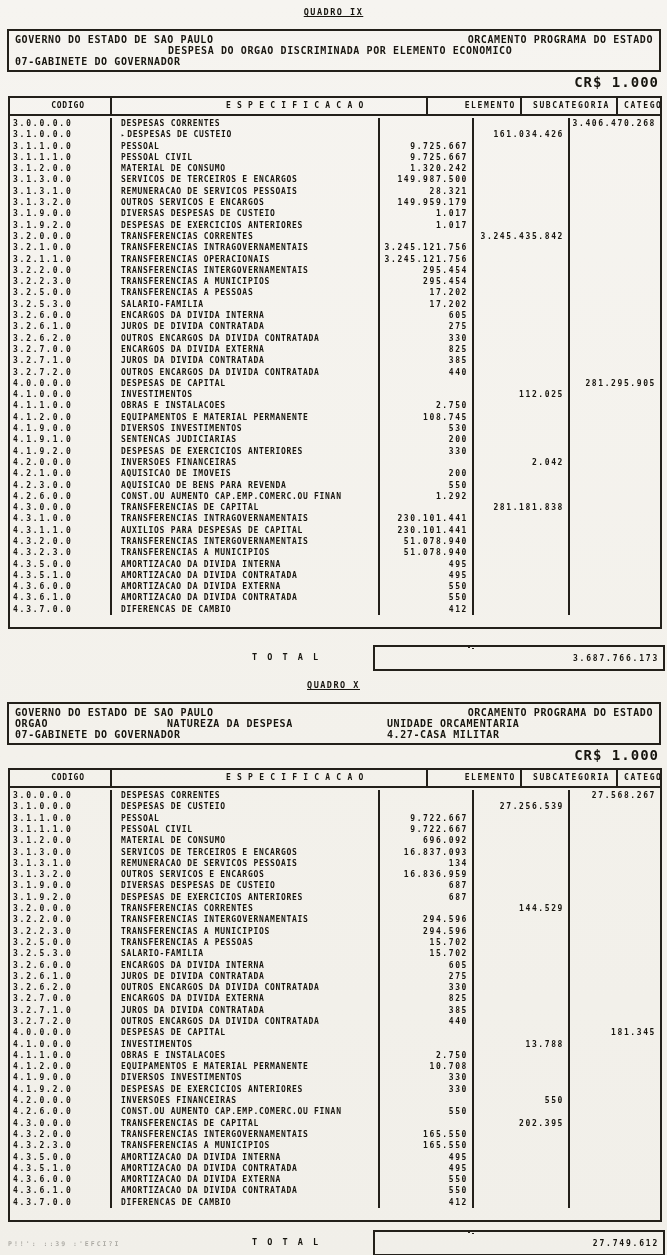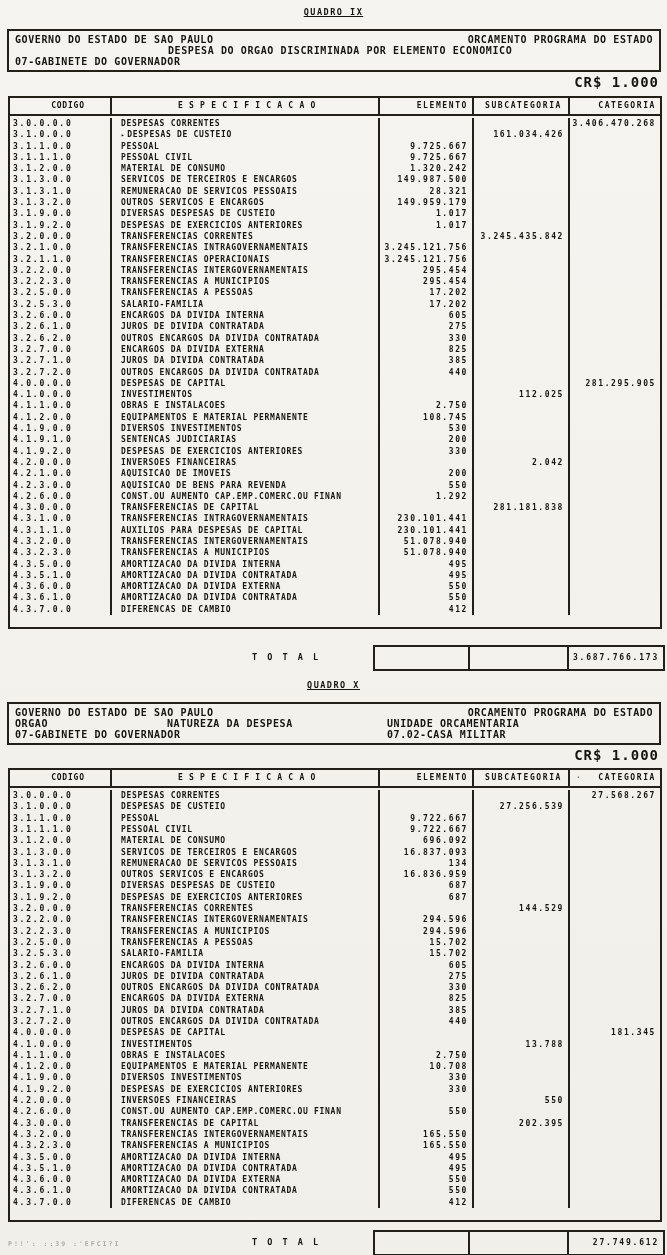--- a/index.html
+++ b/index.html
@@ -49,34 +49,34 @@
   .tbody{padding-top:2px;padding-bottom:12px;}
   .trow{display:flex;height:11.3px;line-height:11.3px;font-size:8px;}
   .cell{box-sizing:border-box;display:block;white-space:nowrap;overflow:hidden;}
   .c-cod{width:102px;border-right:2px solid #23201a;padding-left:3px;letter-spacing:1.8px;}
   .c-esp{width:268px;border-right:2px solid #23201a;padding-left:9px;letter-spacing:0.7px;}
   .c-ele{width:94px;border-right:2px solid #23201a;}
   .c-sub{width:96px;border-right:2px solid #23201a;}
   .c-cat{flex:1;}
   .num{text-align:right;padding-right:4px;letter-spacing:1.6px;}
   .thead .c-cod{text-align:center;padding-left:16px;letter-spacing:0.8px;}
-  .thead .c-esp{text-align:center;padding-left:4px;}
+  .thead .c-esp{text-align:center;padding-left:4px;margin-left:48px;}
   .thead .c-sub{padding-right:6px;position:relative;}
   .thead .c-cat{position:relative;padding-left:6px;}
   .stray{position:absolute;left:6px;top:0;opacity:.55;letter-spacing:0;}
   .marker{font-style:normal;font-size:6px;margin-right:2px;position:relative;top:-0.5px;}
   .total-row{position:relative;height:28px;margin-top:16px;}
   .total-row.tr2{margin-top:8px;}
   .total-label{
     position:absolute;left:252px;top:7px;
     font-size:8.5px;letter-spacing:2.5px;
   }
   .total-box{
     position:absolute;left:373px;top:0;width:292px;height:26px;
-    border:2px solid #23201a;box-sizing:border-box;display:flex;
+    border:2px solid #23201a;box-sizing:border-box;display:flex;flex-direction:column;
   }
   .tb-cell{box-sizing:border-box;height:100%;line-height:21px;font-size:8px;}
   .tb-ele{width:95px;border-right:2px solid #23201a;}
   .tb-sub{width:99px;border-right:2px solid #23201a;}
   .tb-cat{flex:1;text-align:right;padding-right:4px;letter-spacing:1.8px;}
   .smudge{
     position:absolute;left:8px;top:1240px;
     font-size:6.5px;letter-spacing:2px;opacity:.32;white-space:nowrap;
   }
 </style>
@@ -438,21 +438,21 @@
       <span>GOVERNO DO ESTADO DE SAO PAULO</span>
       <span>ORCAMENTO PROGRAMA DO ESTADO</span>
     </div>
     <div class="hline">
       <span>ORGAO</span>
       <span class="abs168">NATUREZA DA DESPESA</span>
       <span class="abs372">UNIDADE ORCAMENTARIA</span>
     </div>
     <div class="hline">
       <span>07-GABINETE DO GOVERNADOR</span>
-      <span class="abs372">07.02-CASA MILITAR</span>
+      <span class="abs372">4.27-CASA MILITAR</span>
     </div>
   </div>
 
   <div class="currency cur2">CR$ 1.000</div>
 
   <div class="dtable m2">
     <div class="thead">
       <span class="cell c-cod">CODIGO</span>
       <span class="cell c-esp">E S P E C I F I C A C A O</span>
       <span class="cell c-ele num">ELEMENTO</span>

